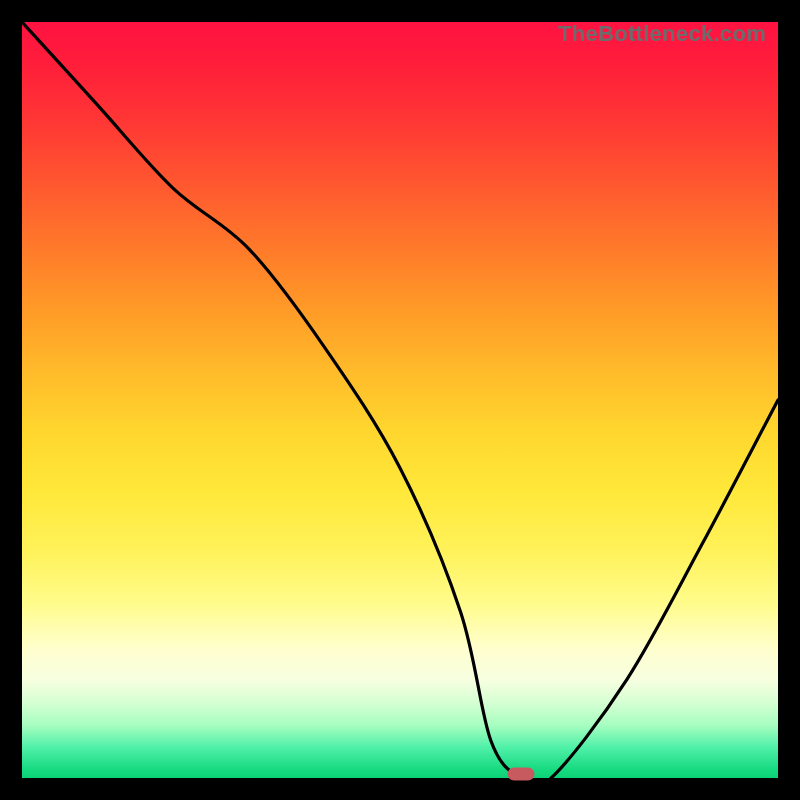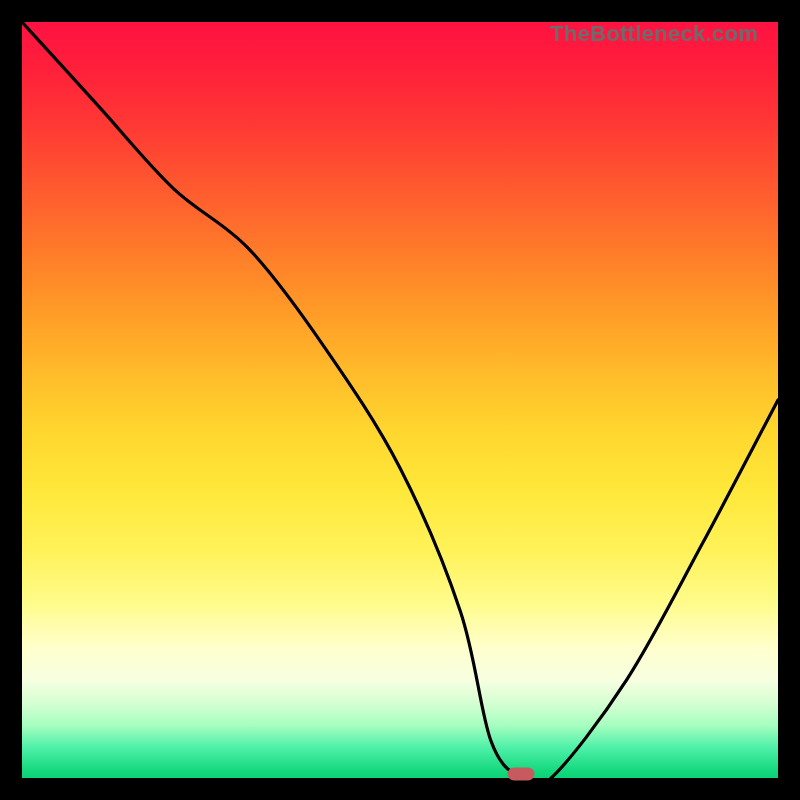--- a/index.html
+++ b/index.html
@@ -41,21 +41,21 @@
       #d6ffd3 90%,
       #a7fec0 93%,
       #4ef0a8 96%,
       #15d97e 99%,
       #0cd276 100%
     );
   }
   .watermark {
     position: absolute;
     top: -1px;
-    right: 20px;
+    right: 12px;
     font-size: 22px;
     font-weight: 600;
     color: #6c6c6c;
     letter-spacing: .3px;
     user-select: none;
     margin-left: 23px;
   }
   svg.curve {
     position: absolute;
     left: 0;

